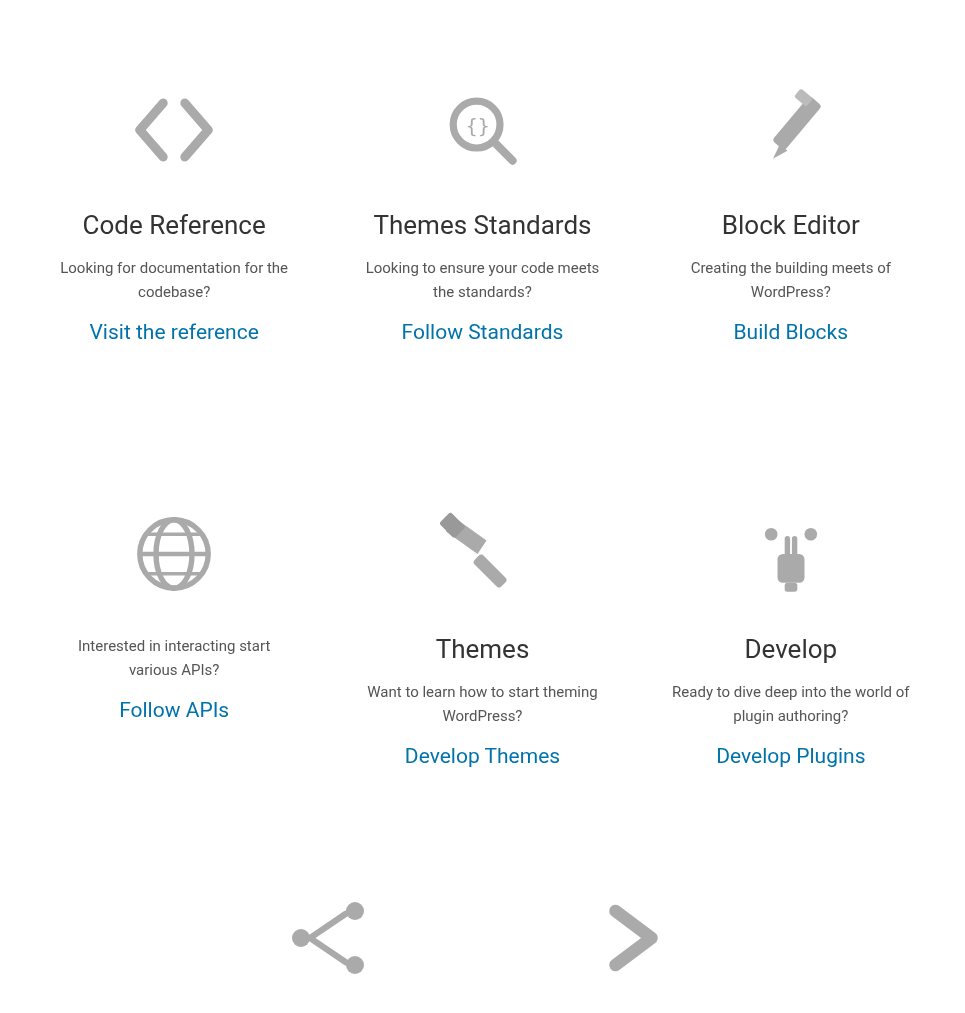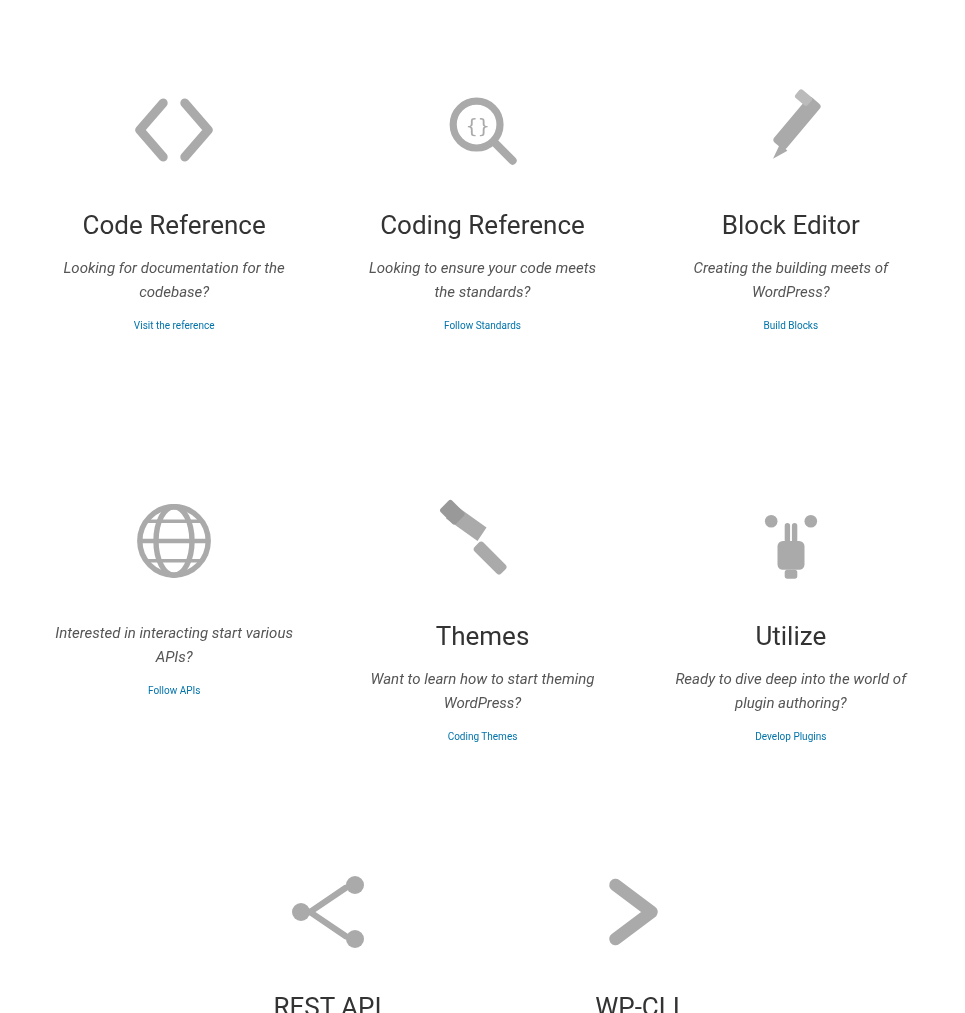--- a/index.html
+++ b/index.html
@@ -50,26 +50,25 @@
       font-weight: 400;
       color: #333;
       margin-bottom: 16px;
     }
     .card-desc {
       font-size: 15px;
       line-height: 1.6;
       color: #555;
       margin-bottom: 16px;
       max-width: 240px;
-      font-style: italic;
     }
     .card-link {
       color: #0073aa;
       text-decoration: none;
-      font-size: 10px;
+      font-size: 21px;
     }
   </style>
 </head>
 <body>
 
 <div class="grid">
 
   <div class="card">
     <div class="icon-wrap">
       <svg viewBox="0 0 100 100" xmlns="http://www.w3.org/2000/svg">
@@ -86,21 +85,21 @@
   <div class="card">
     <div class="icon-wrap">
       <svg viewBox="0 0 100 100" xmlns="http://www.w3.org/2000/svg">
 
         <circle cx="44" cy="44" r="26" stroke="#aaa" stroke-width="8" fill="none"></circle>
         <line x1="63" y1="63" x2="84" y2="84" stroke="#aaa" stroke-width="9" stroke-linecap="round"></line>
 
         <text x="32" y="53" font-size="22" fill="#aaa" font-family="monospace">{}</text>
       </svg>
     </div>
-    <h2 class="card-title">Coding Reference</h2>
+    <h2 class="card-title">Themes Standards</h2>
     <p class="card-desc">Looking to ensure your code meets the standards?</p>
     <a class="card-link" href="#">Follow Standards</a>
   </div>
 
   <div class="card">
     <div class="icon-wrap">
       <svg viewBox="0 0 100 100" xmlns="http://www.w3.org/2000/svg">
 
         <rect x="48" y="10" width="18" height="65" rx="4" ry="4" transform="rotate(40 57 42)" fill="#aaa"></rect>
         <polygon points="30,82 38,65 46,73" fill="#aaa"></polygon>
@@ -134,36 +133,36 @@
     <div class="icon-wrap">
       <svg viewBox="0 0 100 100" xmlns="http://www.w3.org/2000/svg">
 
         <rect x="52" y="48" width="14" height="42" rx="4" transform="rotate(-45 59 69)" fill="#aaa"></rect>
         <polygon points="20,10 55,35 45,50 10,25" fill="#aaa" rx="4"></polygon>
         <rect x="8" y="6" width="18" height="24" rx="3" transform="rotate(-45 17 18)" fill="#999"></rect>
       </svg>
     </div>
     <h2 class="card-title">Themes</h2>
     <p class="card-desc">Want to learn how to start theming WordPress?</p>
-    <a class="card-link" href="#">Coding Themes</a>
+    <a class="card-link" href="#">Develop Themes</a>
   </div>
 
   <div class="card">
     <div class="icon-wrap">
       <svg viewBox="0 0 100 100" xmlns="http://www.w3.org/2000/svg">
 
         <rect x="35" y="50" width="30" height="32" rx="6" fill="#aaa"></rect>
         <rect x="43" y="30" width="6" height="22" rx="3" fill="#aaa"></rect>
         <rect x="51" y="30" width="6" height="22" rx="3" fill="#aaa"></rect>
         <rect x="43" y="82" width="14" height="10" rx="3" fill="#aaa"></rect>
         <circle cx="28" cy="28" r="7" fill="#aaa"></circle>
         <circle cx="72" cy="28" r="7" fill="#aaa"></circle>
       </svg>
     </div>
-    <h2 class="card-title">Utilize</h2>
+    <h2 class="card-title">Develop</h2>
     <p class="card-desc">Ready to dive deep into the world of plugin authoring?</p>
     <a class="card-link" href="#">Develop Plugins</a>
   </div>
 </div>
 
 <div class="grid-2col">
 
   <div class="card">
     <div class="icon-wrap">
       <svg viewBox="0 0 100 100" xmlns="http://www.w3.org/2000/svg">

